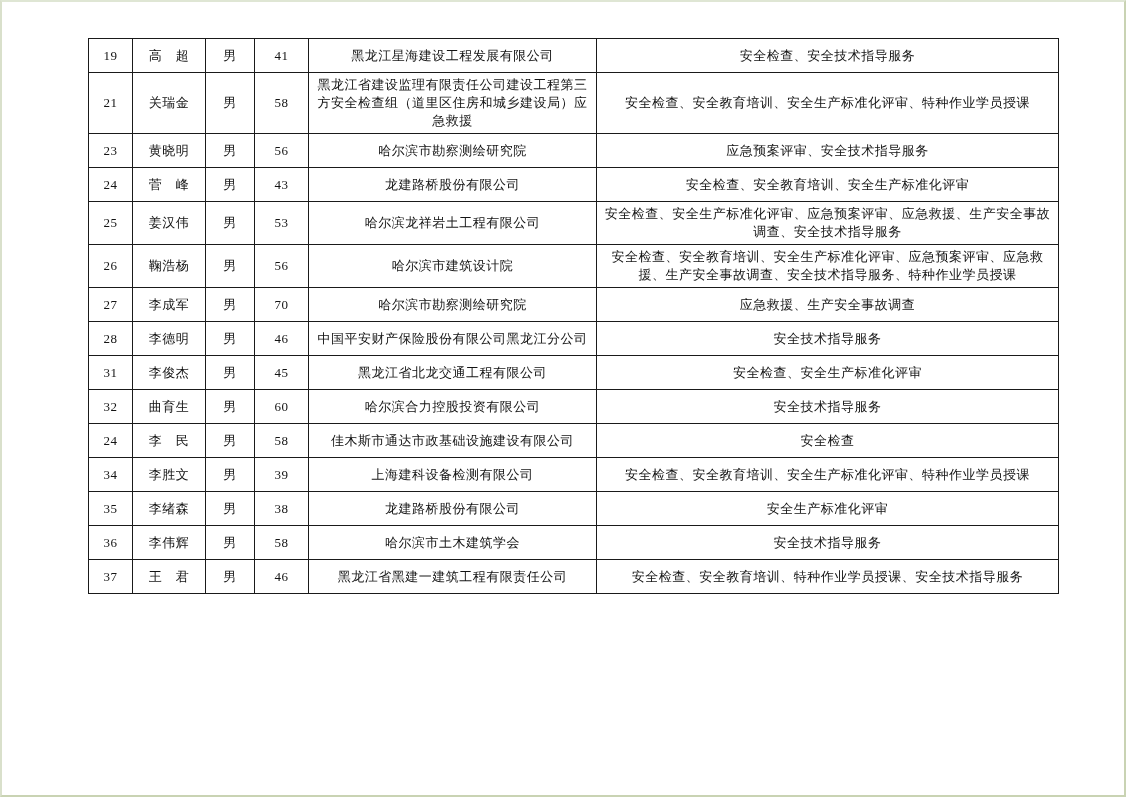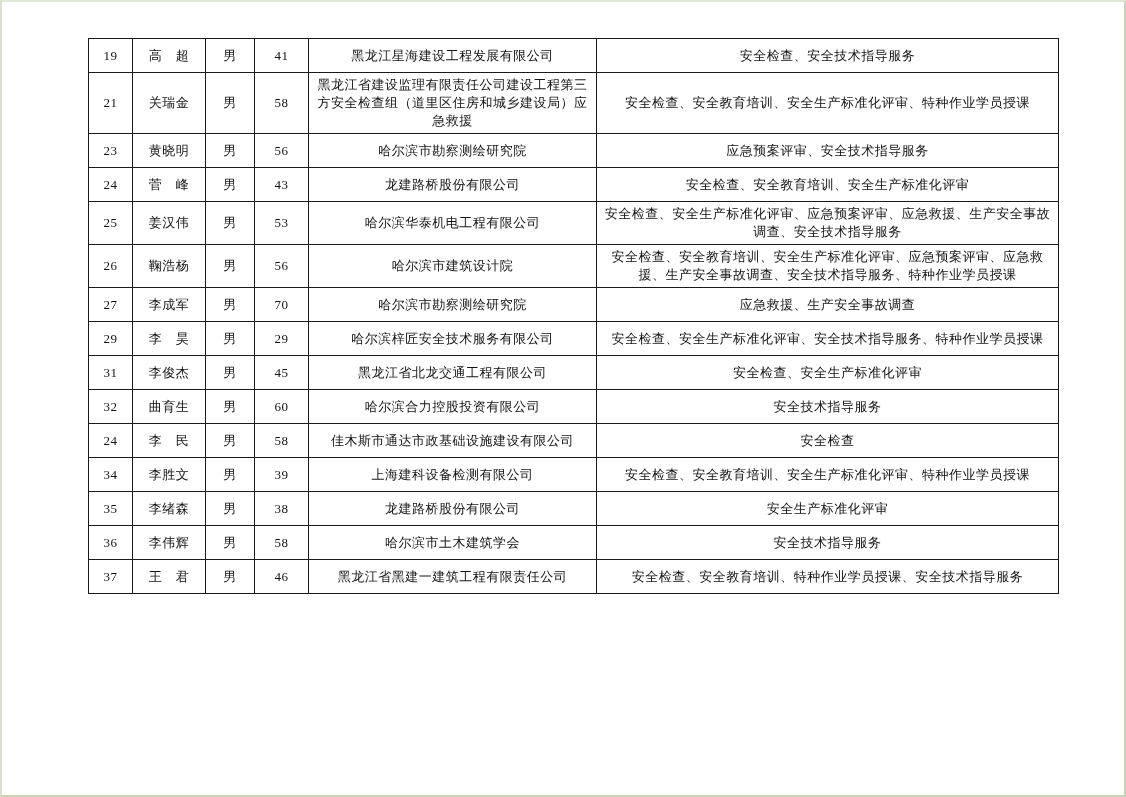--- a/index.html
+++ b/index.html
@@ -92,21 +92,21 @@
     <td class="c-age">43</td>
     <td class="c-company">龙建路桥股份有限公司</td>
     <td class="c-services">安全检查、安全教育培训、安全生产标准化评审</td>
   </tr>
 
   <tr>
     <td class="c-no">25</td>
     <td class="c-name">姜汉伟</td>
     <td class="c-gender">男</td>
     <td class="c-age">53</td>
-    <td class="c-company">哈尔滨华泰机电工程有限公司</td>
+    <td class="c-company">哈尔滨龙祥岩土工程有限公司</td>
     <td class="c-services">安全检查、安全生产标准化评审、应急预案评审、应急救援、生产安全事故调查、安全技术指导服务</td>
   </tr>
 
   <tr>
     <td class="c-no">26</td>
     <td class="c-name">鞠浩杨</td>
     <td class="c-gender">男</td>
     <td class="c-age">56</td>
     <td class="c-company">哈尔滨市建筑设计院</td>
     <td class="c-services">安全检查、安全教育培训、安全生产标准化评审、应急预案评审、应急救援、生产安全事故调查、安全技术指导服务、特种作业学员授课</td>
@@ -114,29 +114,29 @@
 
   <tr>
     <td class="c-no">27</td>
     <td class="c-name">李成军</td>
     <td class="c-gender">男</td>
     <td class="c-age">70</td>
     <td class="c-company">哈尔滨市勘察测绘研究院</td>
     <td class="c-services">应急救援、生产安全事故调查</td>
   </tr>
 
-
-  <tr>
-    <td class="c-no">29</td>
-    <td class="c-name">李　昊</td>
-    <td class="c-gender">男</td>
-    <td class="c-age">29</td>
-    <td class="c-company">哈尔滨梓匠安全技术服务有限公司</td>
-    <td class="c-services">安全检查、安全生产标准化评审、安全技术指导服务、特种作业学员授课</td>
-  </tr>
+  <tr>
+    <td class="c-no">28</td>
+    <td class="c-name">李德明</td>
+    <td class="c-gender">男</td>
+    <td class="c-age">46</td>
+    <td class="c-company">中国平安财产保险股份有限公司黑龙江分公司</td>
+    <td class="c-services">安全技术指导服务</td>
+  </tr>
+
 
 
   <tr>
     <td class="c-no">31</td>
     <td class="c-name">李俊杰</td>
     <td class="c-gender">男</td>
     <td class="c-age">45</td>
     <td class="c-company">黑龙江省北龙交通工程有限公司</td>
     <td class="c-services">安全检查、安全生产标准化评审</td>
   </tr>

